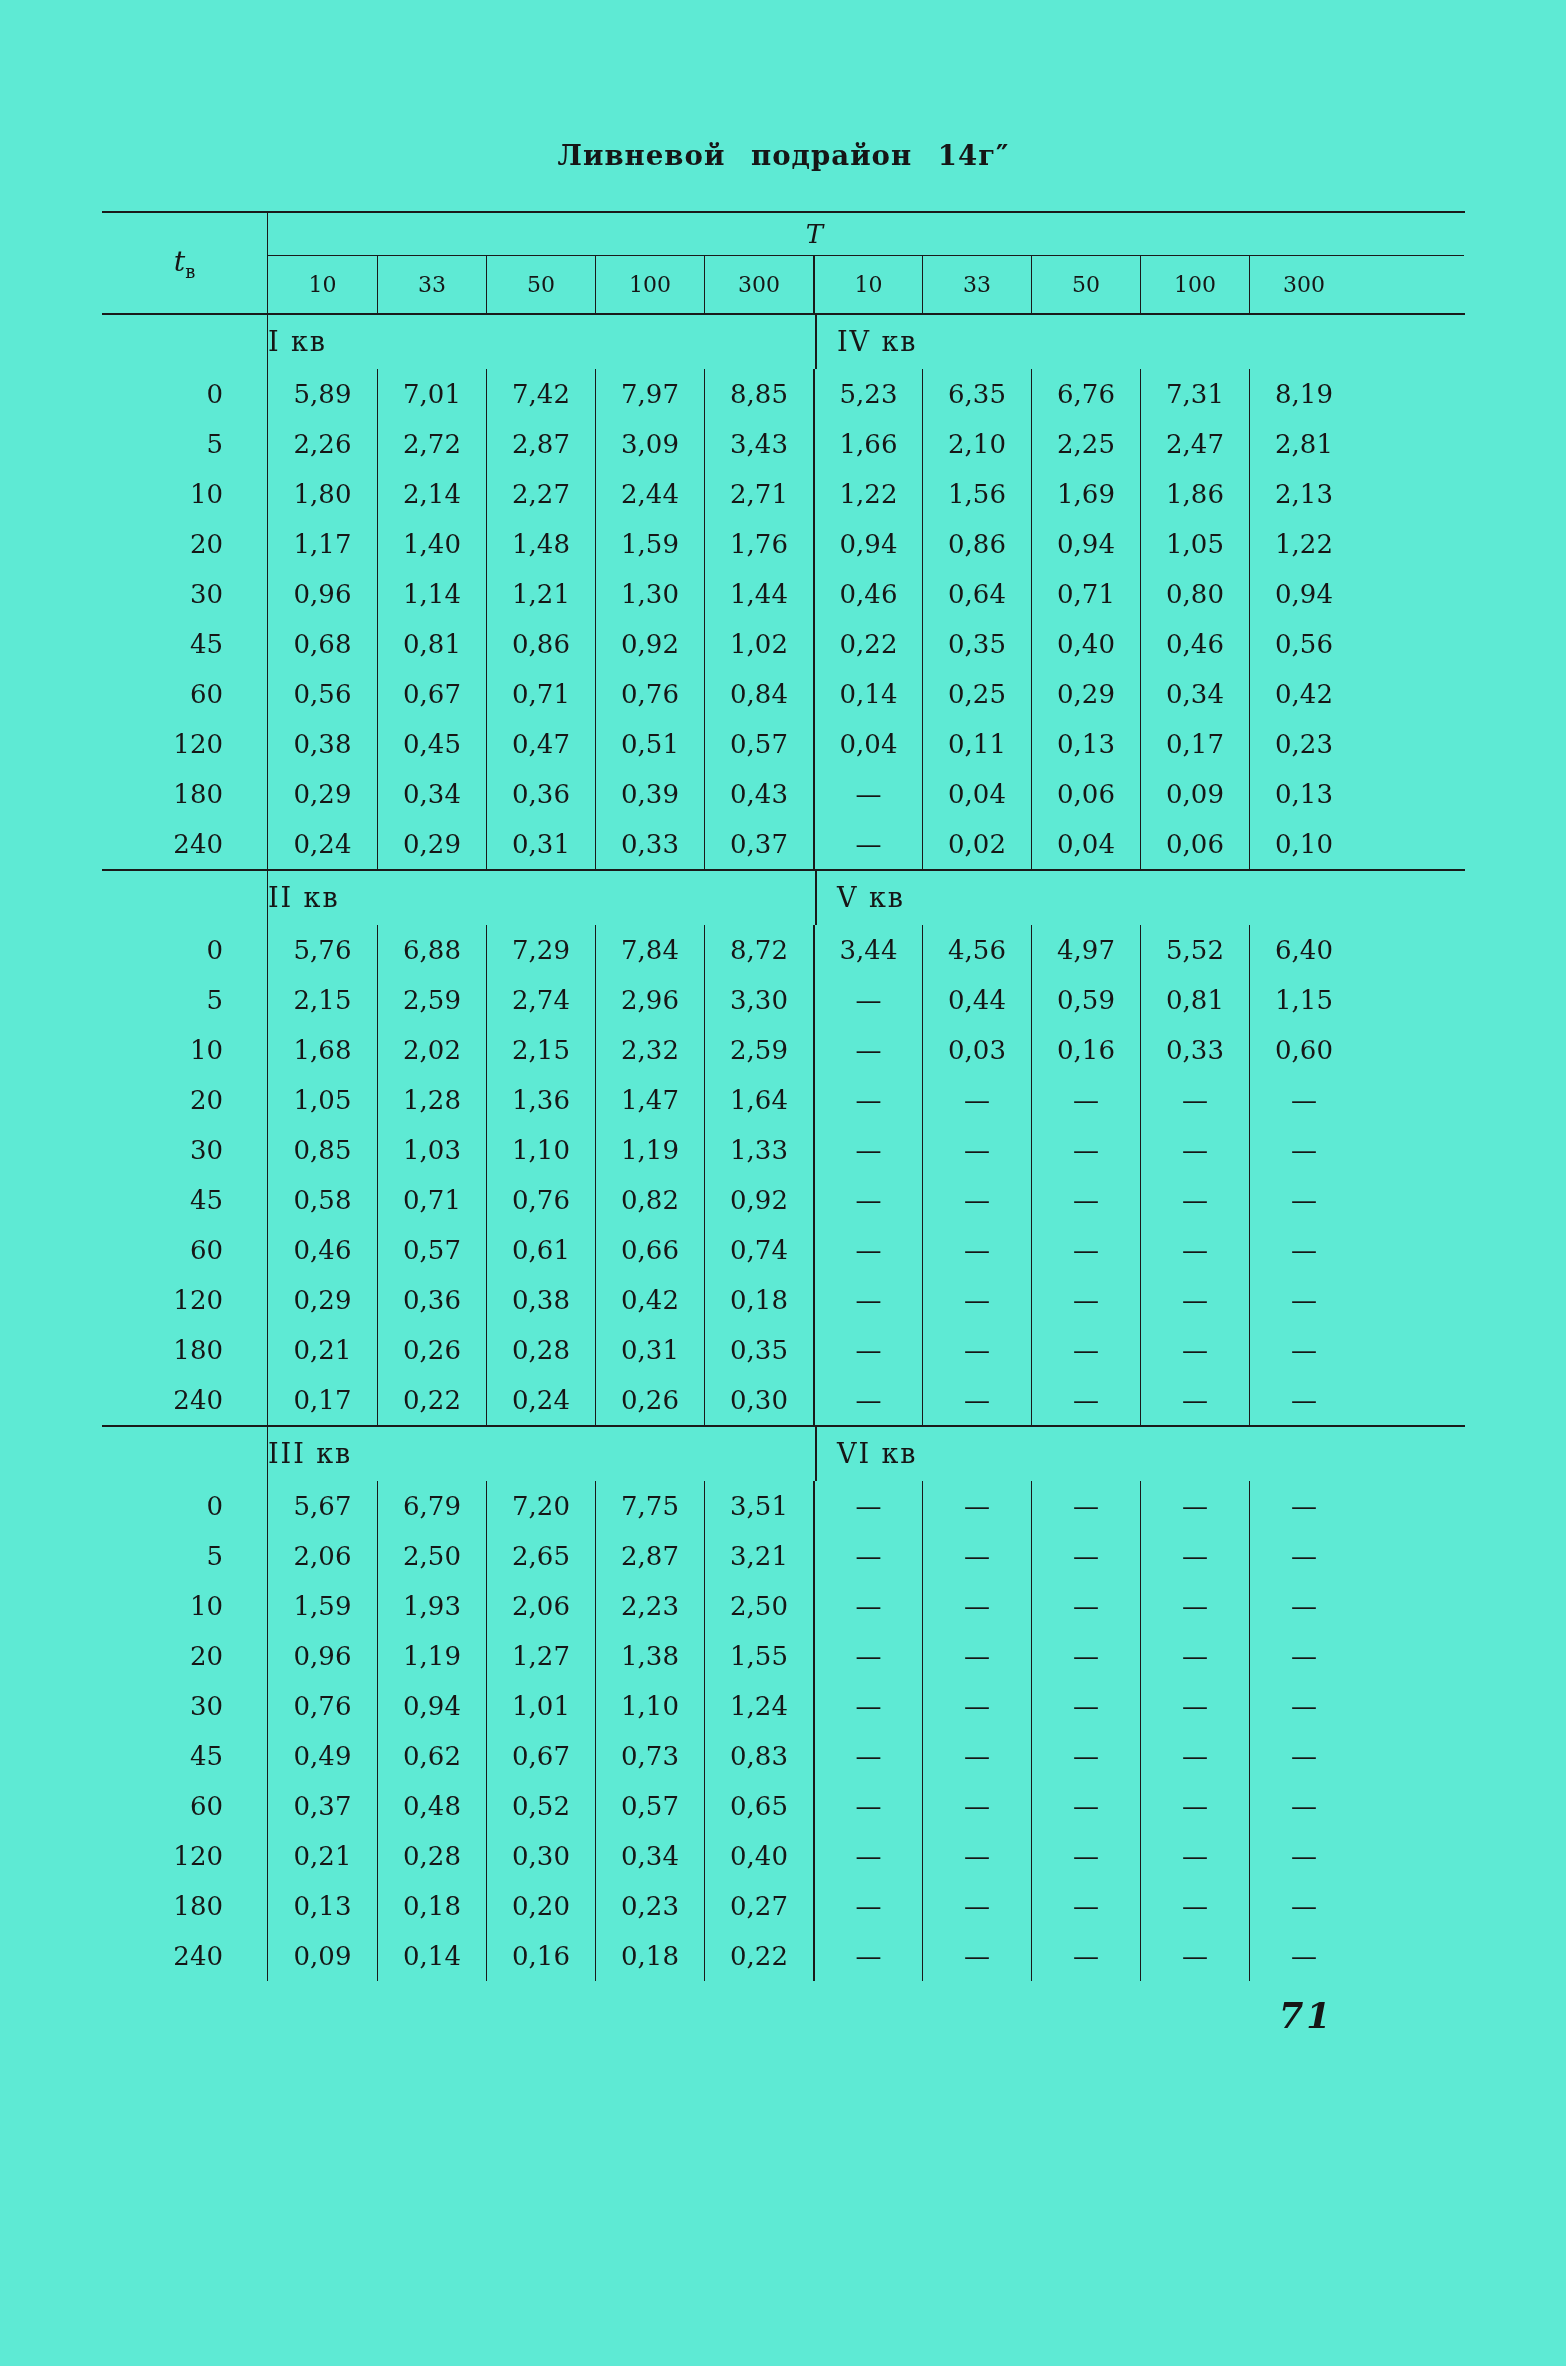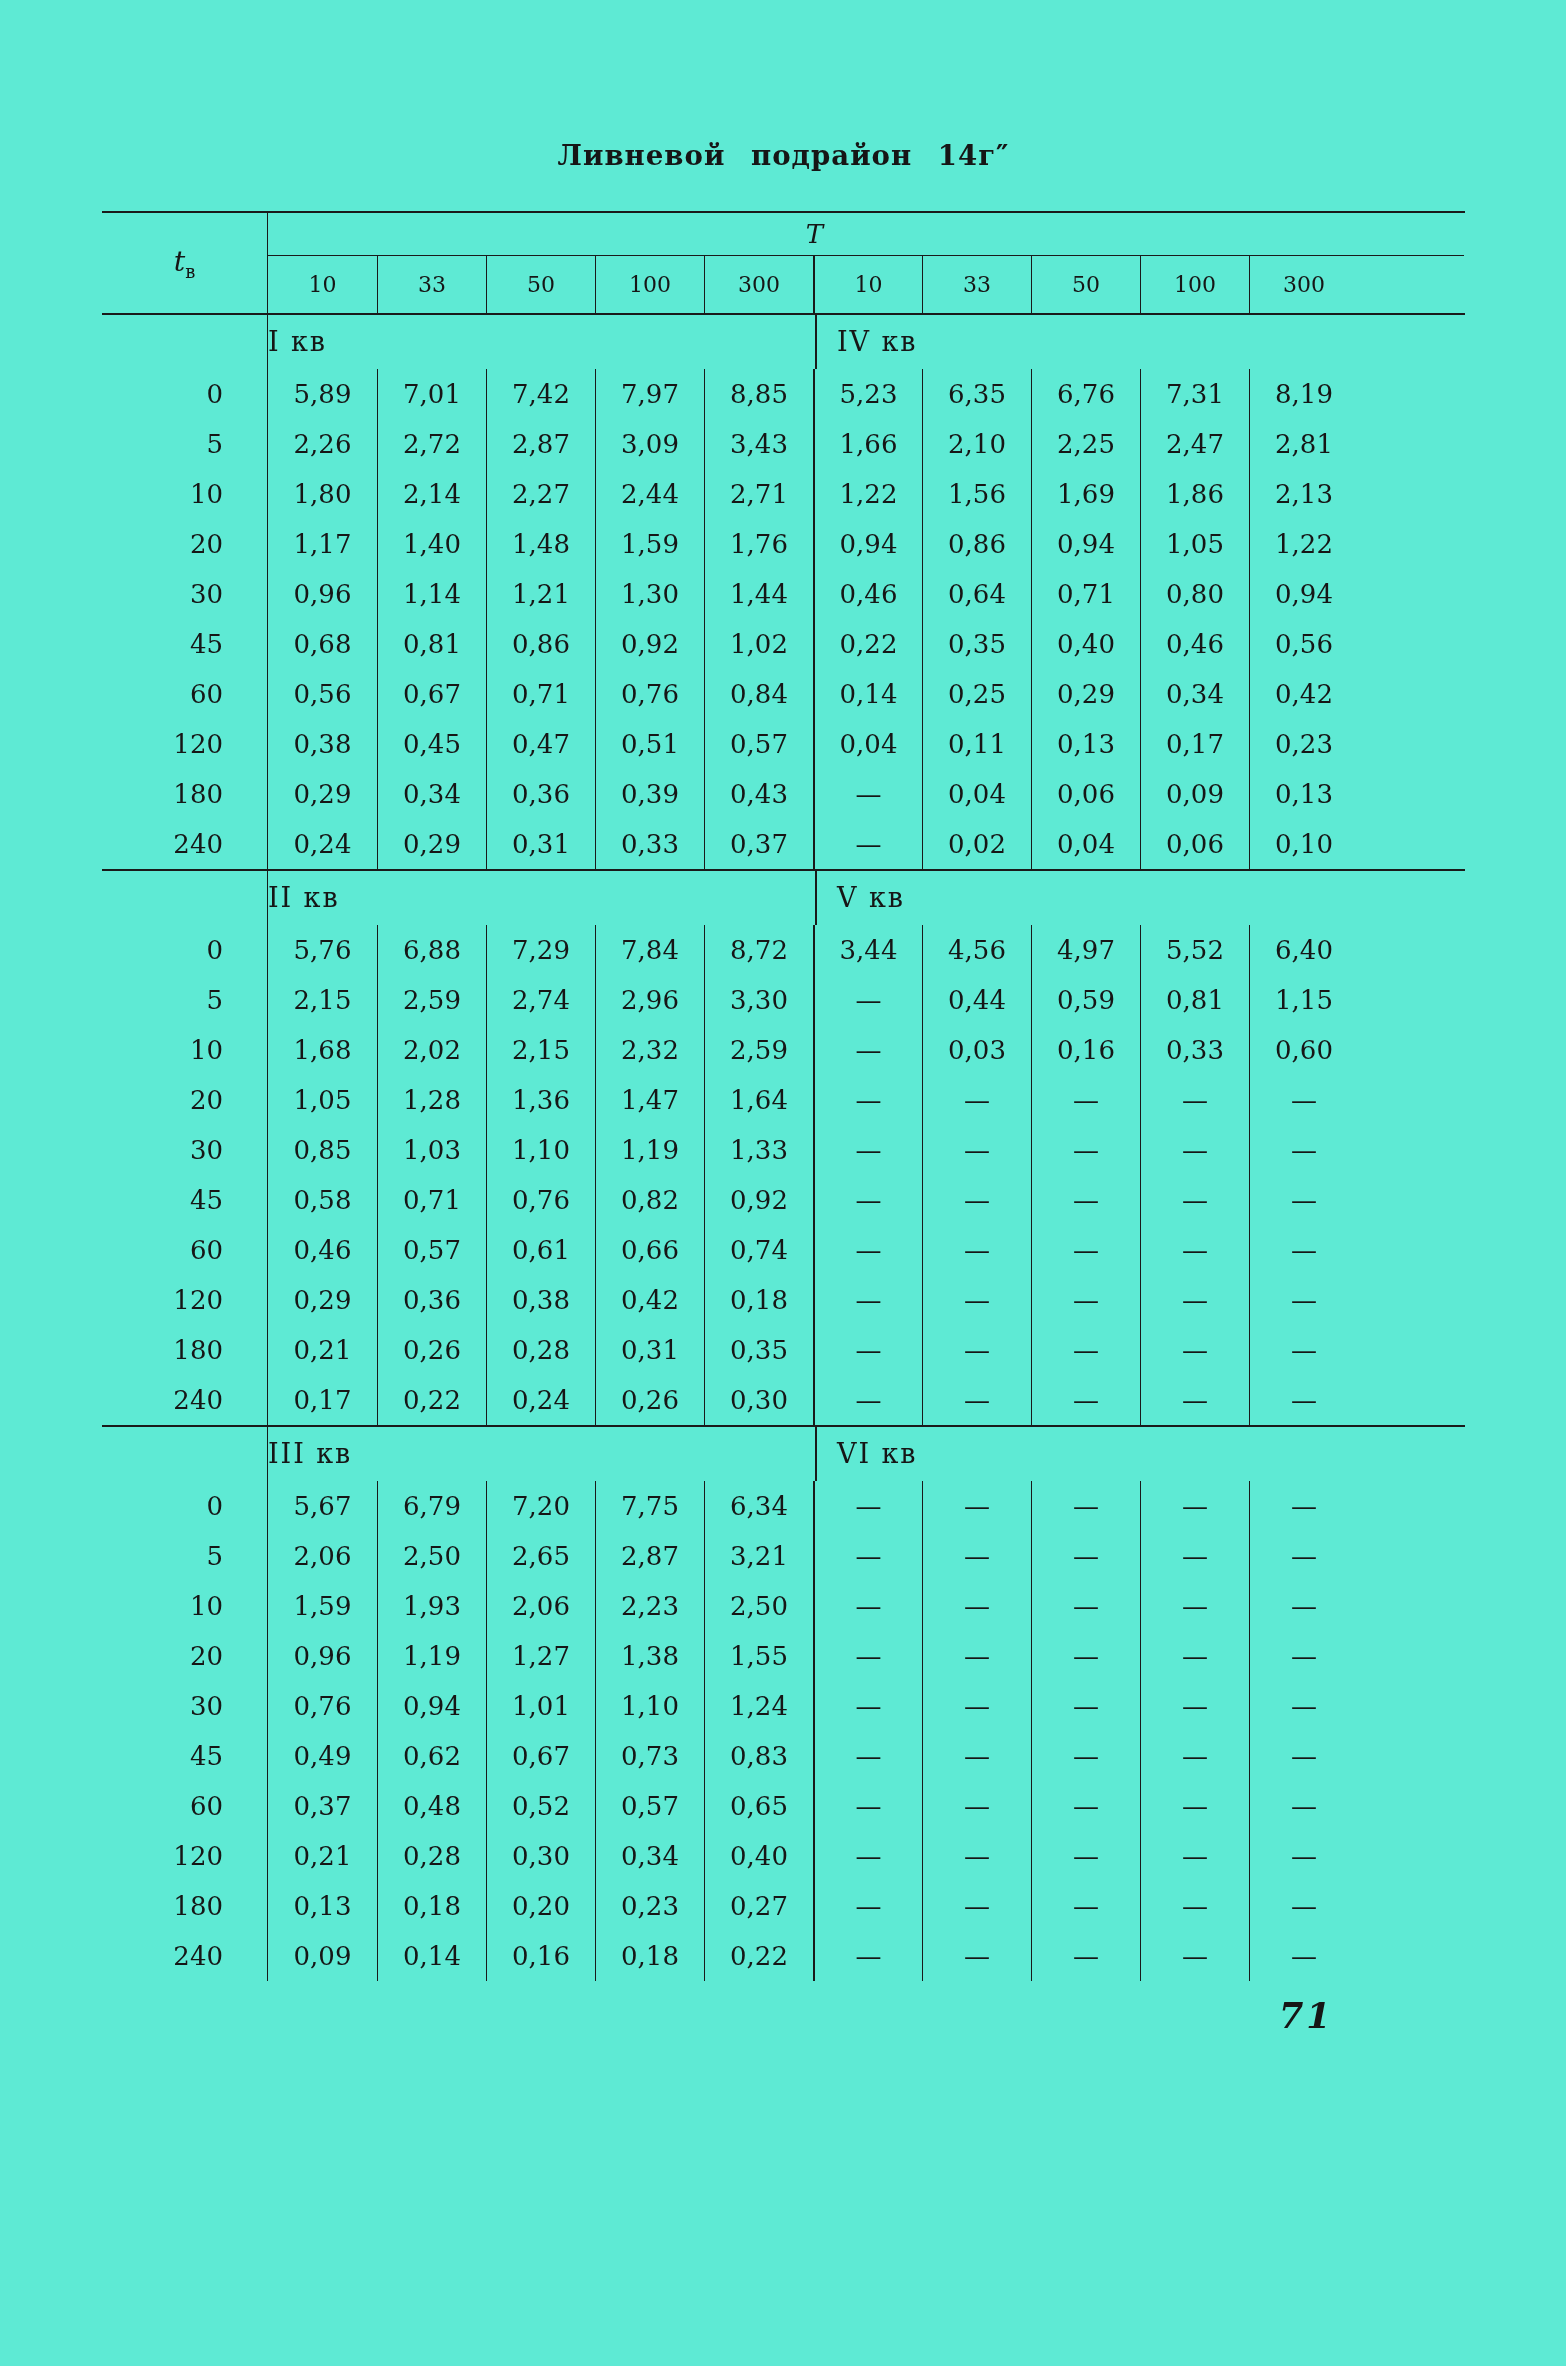--- a/index.html
+++ b/index.html
@@ -456,21 +456,21 @@
         <div></div>
       </div>
       <div>
 
           <div class="row">
             <div class="cell label">0</div>
             <div class="cell">5,67</div>
             <div class="cell sep">6,79</div>
             <div class="cell sep">7,20</div>
             <div class="cell sep">7,75</div>
-            <div class="cell sep">6,34</div>
+            <div class="cell sep">3,51</div>
             <div class="cell mid">—</div>
             <div class="cell sep">—</div>
             <div class="cell sep">—</div>
             <div class="cell sep">—</div>
             <div class="cell sep">—</div>
             <div class="cell"></div>
           </div>
 
           <div class="row">
             <div class="cell label">5</div>

